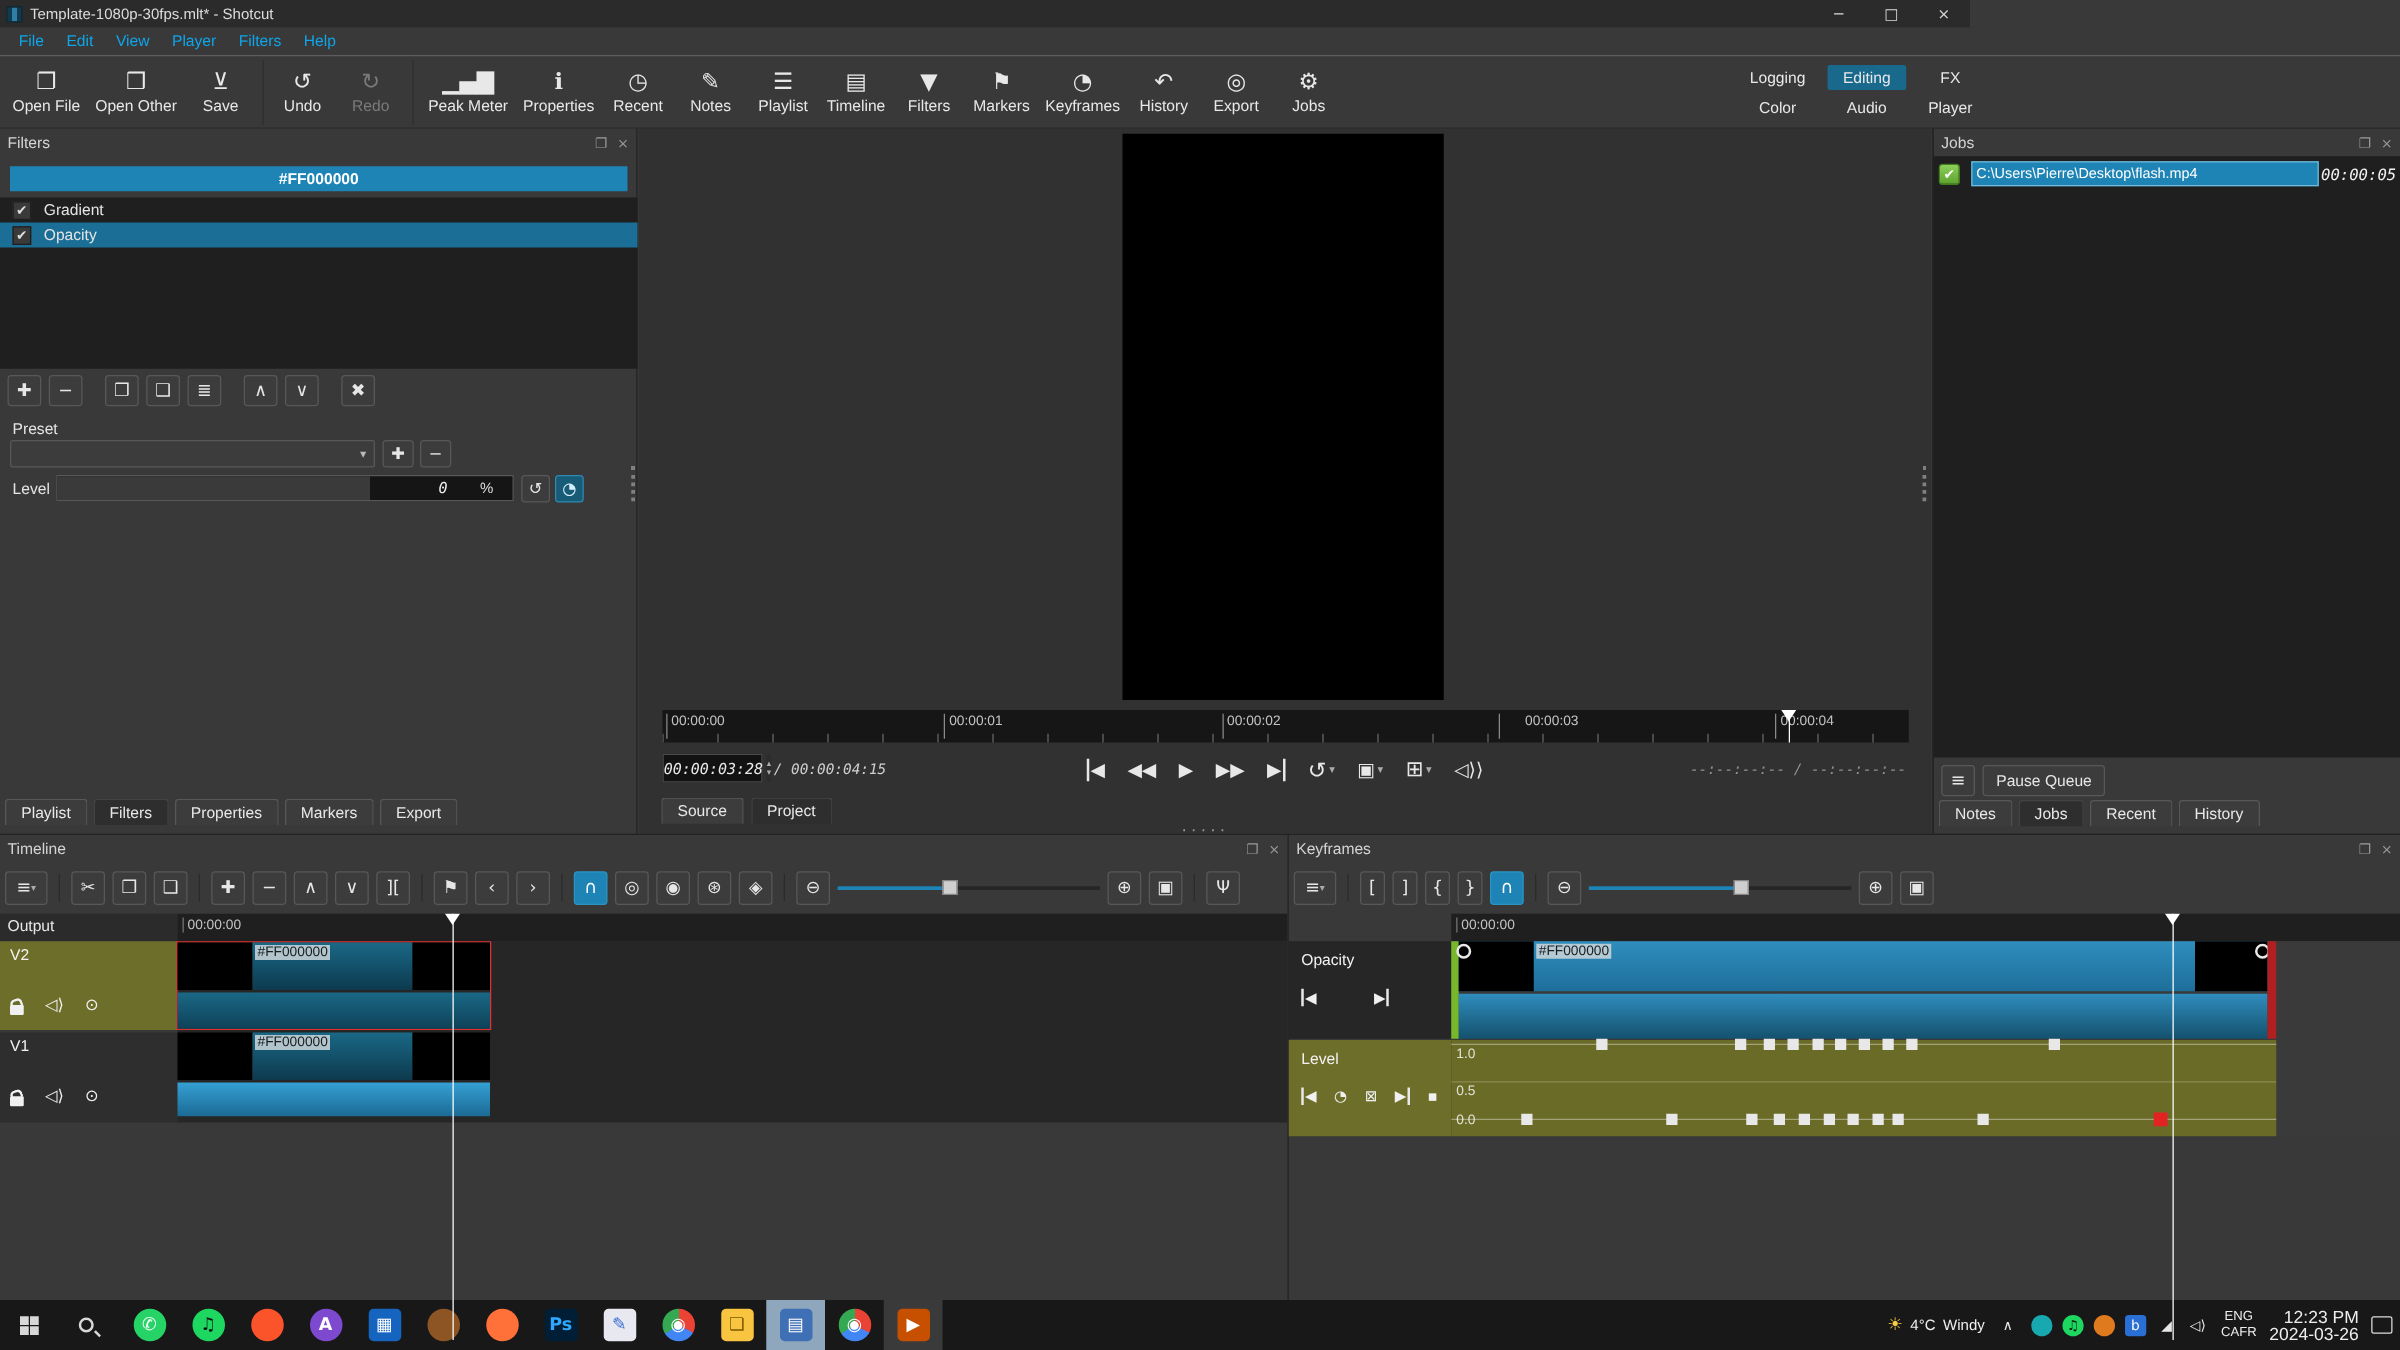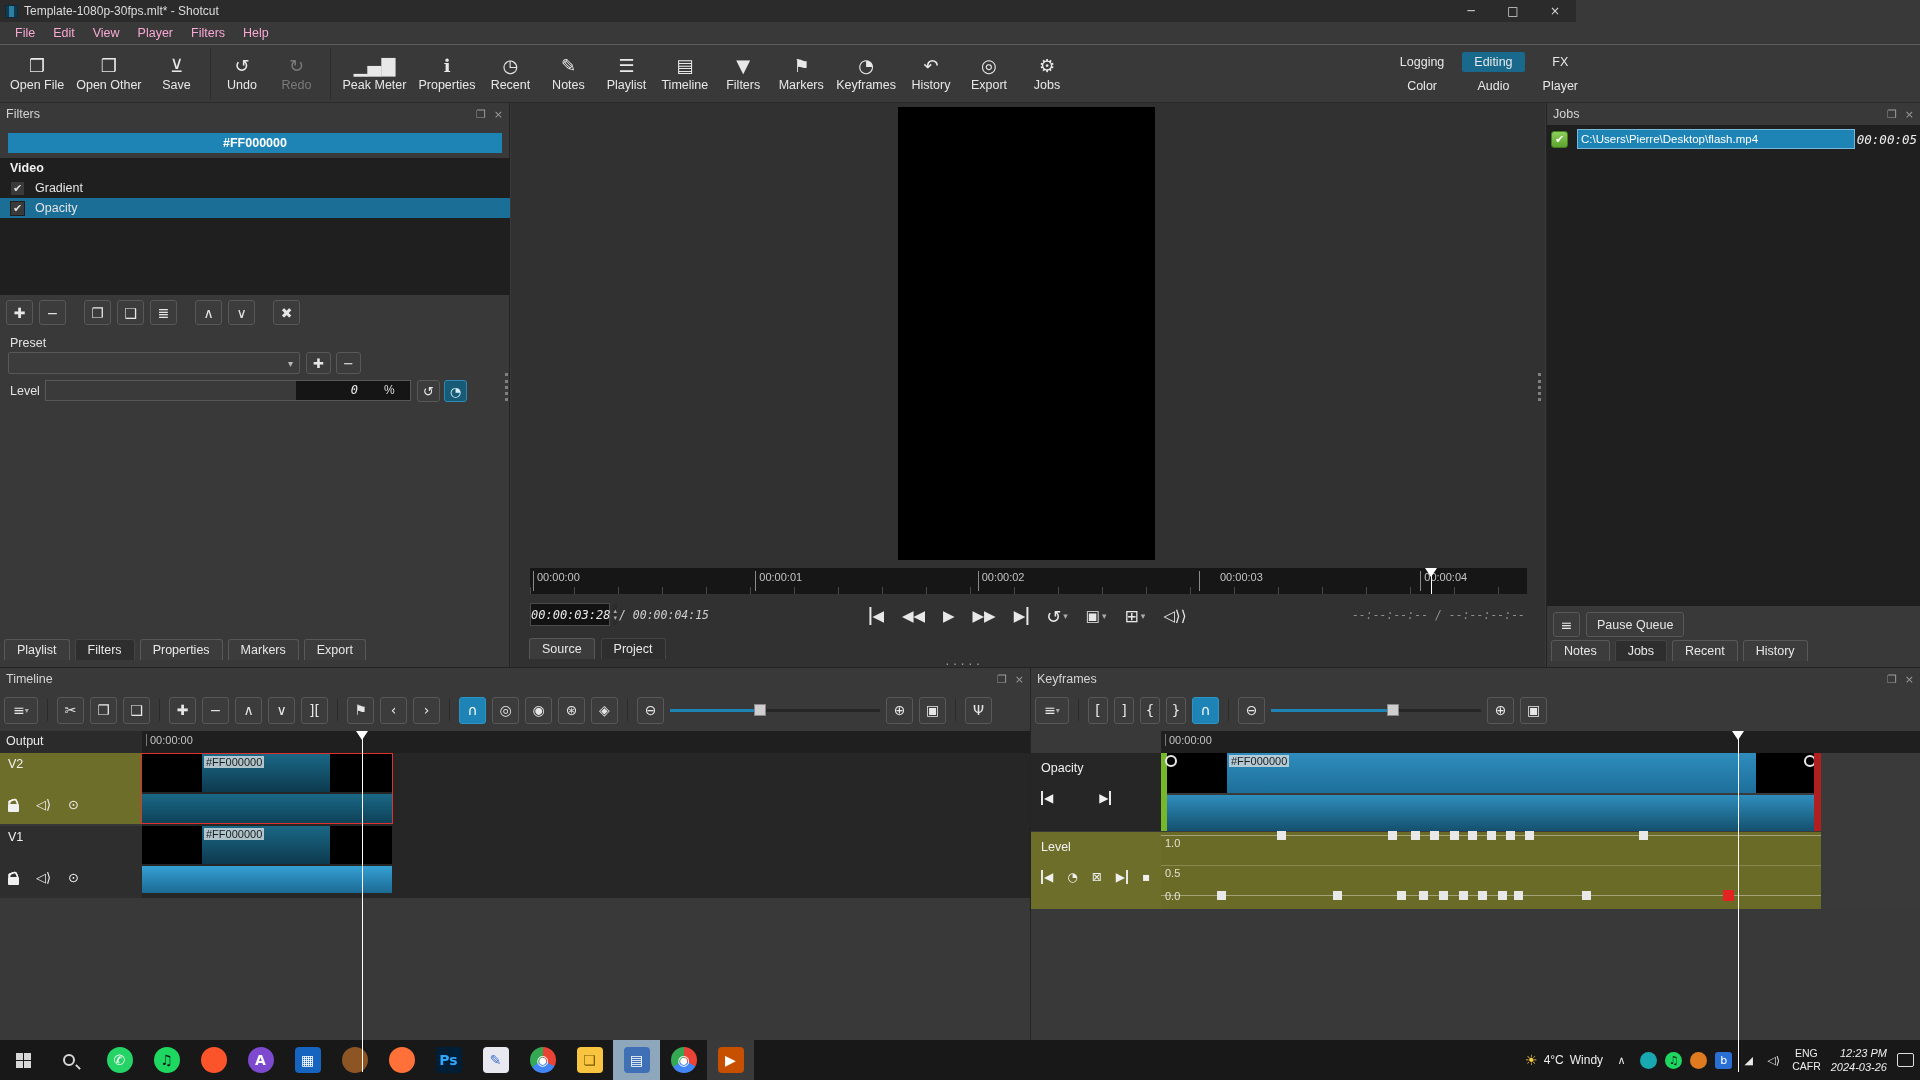--- a/index.html
+++ b/index.html
@@ -12,21 +12,21 @@
 
   
   #titlebar { left:0; top:0; width:1576px; height:22px; background:#2b2b2b; display:flex; align-items:center; }
   #app-icon { width:13px; height:13px; margin:0 6px 0 5px; background:linear-gradient(90deg,#123a4e 0 30%,#2e7ea6 30% 70%,#123a4e 70%); border:1px solid #0c2a38; }
   #win-title { color:#dcdcdc; font-size:12px; }
   #win-controls { margin-left:auto; display:flex; height:22px; }
   .win-btn { width:42px; height:22px; display:flex; align-items:center; justify-content:center; color:#d8d8d8; font-size:12px; }
 
   
   #menubar { left:0; top:22px; width:1920px; height:23px; background:#393939; display:flex; align-items:center; padding-left:6px; border-bottom:1px solid #5c5c5c; }
-  .menu-item { padding:2px 9px; color:#f9a8d4; }
+  .menu-item { padding:2px 9px; color:#0ea5e9; }
 
   
   #toolbar { left:0; top:46px; width:1920px; height:57px; background:#393939; border-bottom:1px solid #2a2a2a; display:flex; align-items:center; }
   #tb-items { display:flex; align-items:center; padding-left:4px; }
   .tb-item { min-width:58px; padding:0 6px; height:52px; display:flex; flex-direction:column; align-items:center; justify-content:center; gap:2px; color:#e8e8e8; }
   .tb-item .glyph { font-size:18px; line-height:20px; }
   .tb-item .lbl { font-size:12.5px; white-space:nowrap; }
   .tb-item:nth-of-type(4), .tb-item:nth-of-type(6) { border-left:1px solid #2e2e2e; margin-left:4px; padding-left:12px; }
   #layout-switcher { margin-left:auto; margin-right:330px; display:grid; grid-template-columns:auto auto auto; grid-gap:4px 6px; }
   .layout-tab { padding:3px 12px; text-align:center; color:#e8e8e8; border-radius:2px; }
@@ -166,21 +166,21 @@
   .maglass { position:relative; width:12px; height:12px; border:2px solid #d8d8d8; border-radius:50%; }
   .maglass:after { content:""; position:absolute; left:10px; top:10px; width:6px; height:2px; background:#d8d8d8; transform:rotate(45deg); }
   #task-apps { display:flex; height:40px; margin-left:4px; }
   .task-app { width:47px; height:40px; display:flex; align-items:center; justify-content:center; }
   .task-app .ai { width:26px; height:26px; display:flex; align-items:center; justify-content:center; font-size:14px; font-weight:bold; }
   #tray { margin-left:auto; display:flex; align-items:center; gap:10px; padding-right:6px; height:40px; }
   #weather { display:flex; align-items:center; gap:6px; color:#eee; font-size:12px; }
   #weather .sun { color:#f7ce46; font-size:14px; }
   .tray-ic { width:17px; height:17px; display:flex; align-items:center; justify-content:center; font-size:11px; color:#e8e8e8; }
   .two-line { text-align:center; font-size:10.5px; line-height:13px; color:#eee; }
-  #clock { text-align:right; font-size:11px; line-height:14px; color:#eee;font-style:italic; }
+  #clock { text-align:right; font-size:14px; line-height:14px; color:#eee; }
   .notif { width:17px; height:14px; border:1px solid #ddd; border-radius:2px; }
   #dock-split-dots { left:945px; top:655px; color:#9a9a9a; letter-spacing:3px; font-size:14px; }
   #player-split { left:1538px; top:373px; }
 </style>
 </head>
 <body>
 
 <div id="app">
 
   <div class="abs" id="titlebar">
@@ -304,21 +304,20 @@
   <div class="abs" id="filters-panel">
     <div class="panel-header">
       <span>Filters</span>
       <span class="hicons">
         <span class="g">❐</span>
         <span class="g">×</span>
       </span>
     </div>
     <div class="abs" id="filters-colorbar">#FF000000</div>
     <div class="abs" id="filters-list">
-      <div class="flt-group">Video</div>
       <div class="flt-row">
         <span class="flt-check g">✔</span>
         <span>Gradient</span>
       </div>
       <div class="flt-row selected">
         <span class="flt-check g">✔</span>
         <span>Opacity</span>
       </div>
     </div>
     <div class="abs" id="filter-actions">

